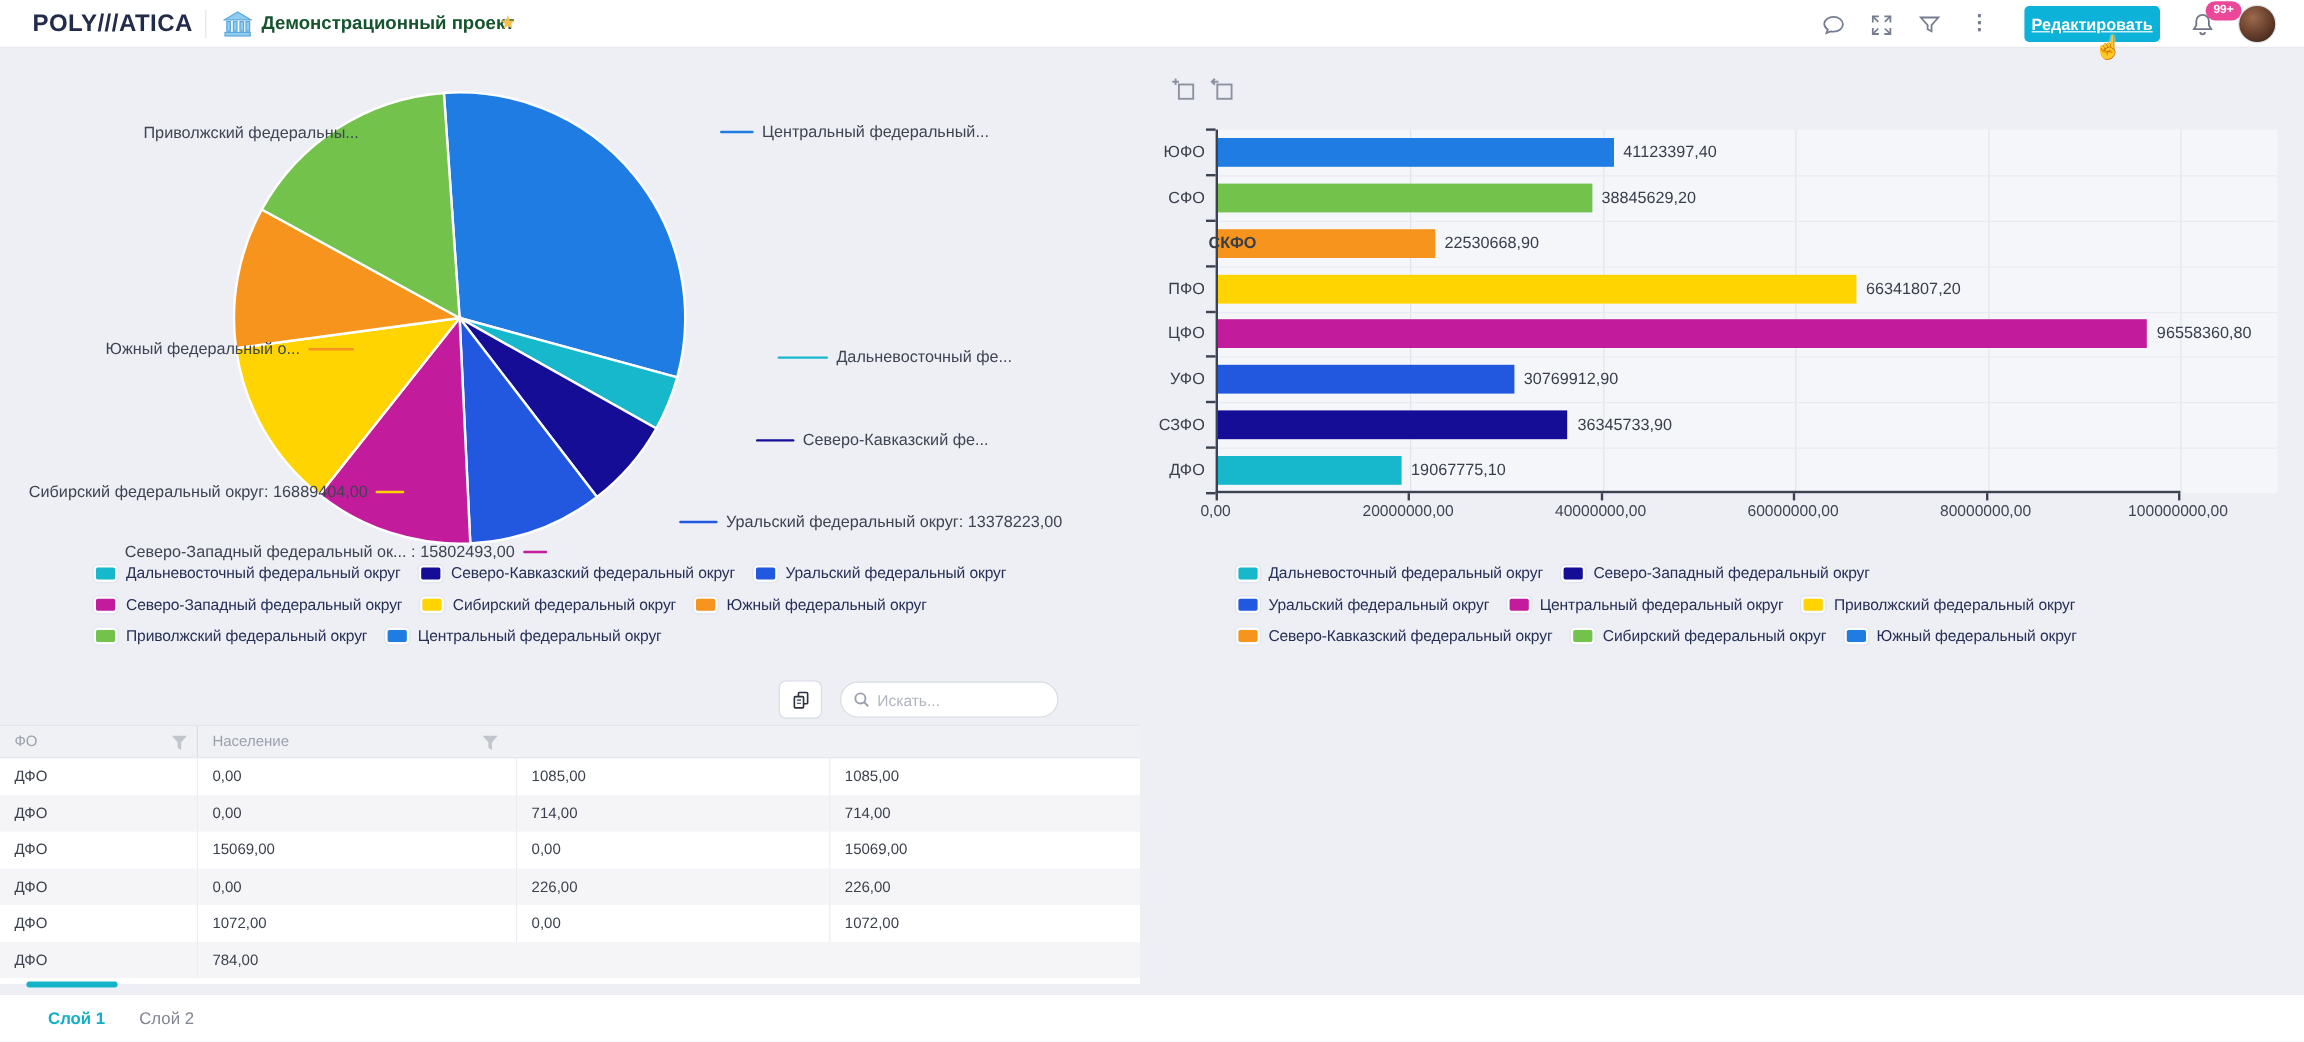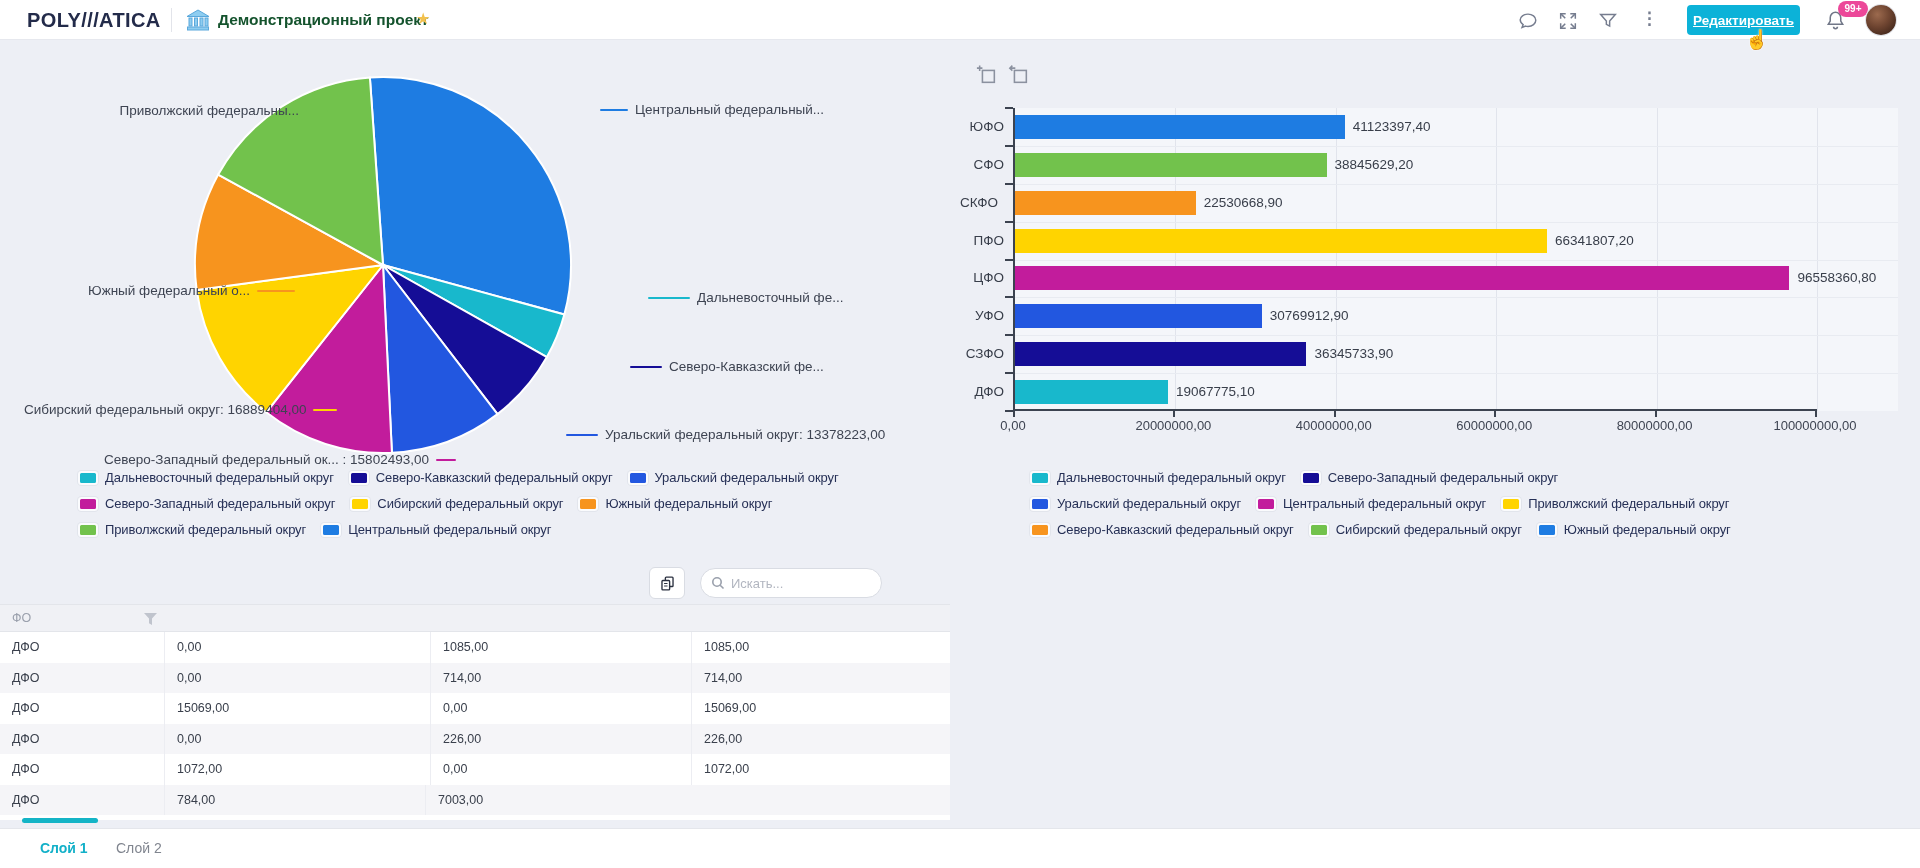--- a/index.html
+++ b/index.html
@@ -293,21 +293,21 @@
       <div class="xtickmark" style="left: 1494.2px;"></div>
       <div class="xtick" style="left: 1494.2px;">60000000,00</div>
       <div class="xtickmark" style="left: 1654.6px;"></div>
       <div class="xtick" style="left: 1654.6px;">80000000,00</div>
       <div class="xtickmark" style="left: 1815px;"></div>
       <div class="xtick" style="left: 1815px;">100000000,00</div>
     </div>
   <div id="bar-cats">
       <div class="bar-cat" style="left: 938px; top: 78.9375px;">ЮФО</div>
       <div class="bar-cat" style="left: 938px; top: 116.812px;">СФО</div>
-      <div class="bar-cat" style="left: 932px; top: 154.688px;">СКФО</div>
+      <div class="bar-cat" style="left: 981px; top: 154.688px; font-weight: bold;">СКФО</div>
       <div class="bar-cat" style="left: 938px; top: 192.562px;">ПФО</div>
       <div class="bar-cat" style="left: 938px; top: 230.438px;">ЦФО</div>
       <div class="bar-cat" style="left: 938px; top: 268.312px;">УФО</div>
       <div class="bar-cat" style="left: 938px; top: 306.188px;">СЗФО</div>
       <div class="bar-cat" style="left: 938px; top: 344.062px;">ДФО</div>
     </div>
 
   <div id="bar-legend" class="legend">
       <div class="legend-row">
         <div class="legend-item">
@@ -364,20 +364,26 @@
     <input type="text" placeholder="Искать..." style="">
   </div>
 
   <div id="tbl-header">
       <div class="th" style="width: 165px;">
         <span>ФО</span>
         <svg class="funnel" width="13" height="12" viewBox="0 0 13 12">
           <path d="M0 0h13l-5 5.5V12l-3-1.8V5.5L0 0z" fill="#c0c4cd"></path>
         </svg>
       </div>
+      <div class="th" style="width: 258px;">
+        <span>Население</span>
+        <svg class="funnel" width="13" height="12" viewBox="0 0 13 12">
+          <path d="M0 0h13l-5 5.5V12l-3-1.8V5.5L0 0z" fill="#c0c4cd"></path>
+        </svg>
+      </div>
     </div>
   <div id="tbl-body">
       <div class="tr odd">
         <div class="td" style="width: 165px;">ДФО</div>
         <div class="td" style="width: 266px;">0,00</div>
         <div class="td" style="width: 261px;">1085,00</div>
         <div class="td" style="width: 258px;">1085,00</div>
       </div>
       <div class="tr even">
         <div class="td" style="width: 165px;">ДФО</div>
@@ -399,21 +405,20 @@
       </div>
       <div class="tr odd">
         <div class="td" style="width: 165px;">ДФО</div>
         <div class="td" style="width: 266px;">1072,00</div>
         <div class="td" style="width: 261px;">0,00</div>
         <div class="td" style="width: 258px;">1072,00</div>
       </div>
       <div class="tr even">
         <div class="td" style="width: 165px;">ДФО</div>
         <div class="td" style="width: 261px;">784,00</div>
-        <div class="td" style="width: 258px;">7003,00</div>
       </div>
     </div>
   <div class="tr-sliver"></div>
   <div class="hscroll-thumb" style="background:#14b4c6"></div>
 </div>
 
 <div class="footer">
   <div id="tabs">
       <div class="tab active" style="left: 40px; color: rgb(18, 176, 200);">Слой 1</div>
       <div class="tab" style="left: 116px;">Слой 2</div>

